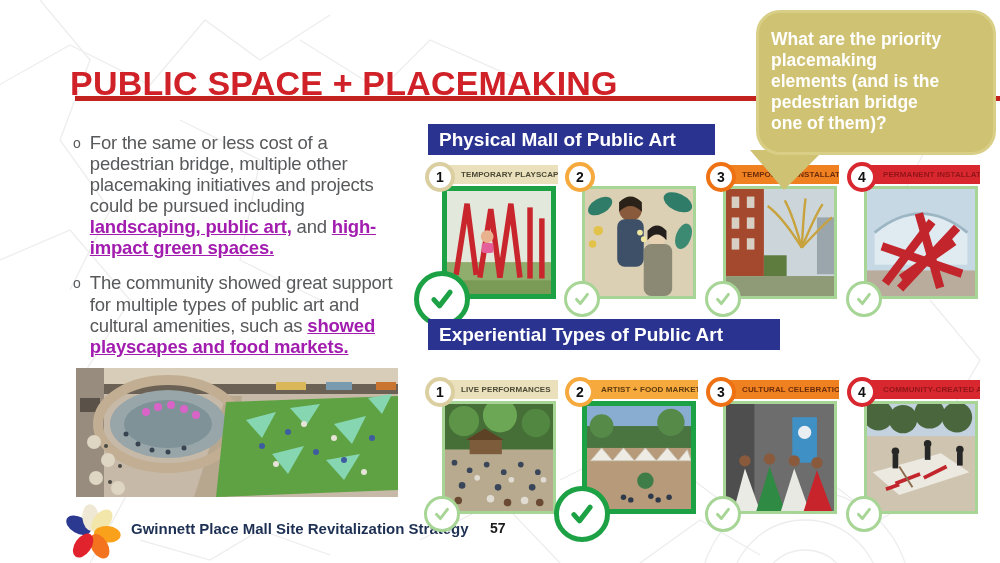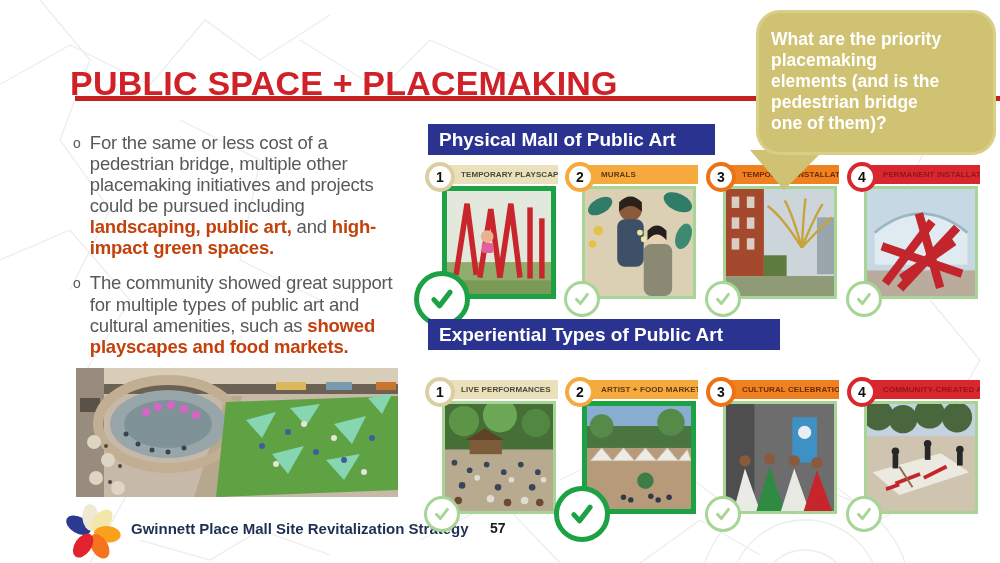--- a/index.html
+++ b/index.html
@@ -8,21 +8,21 @@
   #bgmap{position:absolute;inset:0;z-index:0;}
 
   .title{position:absolute;left:70px;top:64px;font-size:34px;font-weight:bold;
          color:#cf2127;letter-spacing:0.2px;z-index:3;white-space:nowrap;}
   .rule{position:absolute;left:75px;top:96px;width:925px;height:5px;background:#c3231e;z-index:2;}
 
   .bullets{position:absolute;left:73px;top:132px;width:334px;z-index:2;}
   .bullet{display:flex;gap:9px;margin-bottom:14px;}
   .marker{flex:0 0 auto;font-size:14px;color:#58595b;padding-top:3px;}
   .btext{font-size:18.5px;line-height:1.14;color:#58595b;letter-spacing:-0.2px;}
-  .seg-b{font-weight:bold;color:#c2410c;}
+  .seg-b{font-weight:bold;color:#a21caf;text-decoration:underline;}
 
   .photo{position:absolute;left:76px;top:368px;width:322px;height:129px;z-index:2;overflow:hidden;}
   .photo svg{display:block;width:100%;height:100%;}
 
   .footer-logo{position:absolute;left:58px;top:500px;width:72px;height:60px;z-index:2;}
   .footer-text{position:absolute;left:131px;top:520px;font-size:15px;font-weight:bold;
                color:#1d3053;z-index:2;white-space:nowrap;}
   .pagenum{position:absolute;left:478px;top:520px;font-size:14px;font-weight:bold;color:#1a1a1a;z-index:4;margin-left:12px;}
 
   .secbar{position:absolute;height:31px;background:#2b3390;color:#ffffff;font-size:19px;
@@ -199,21 +199,20 @@
       </svg>
     </div>
     <div class="check">
         <svg viewBox="0 0 24 24">
           <path d="M5.5 12.5 L10 17.5 L18.5 6.5"></path>
         </svg>
       </div>
   </div>
 
   <div class="card t-orange" id="p2">
-    <div class="bar">MURALS</div>
     <div class="badge">2</div>
     <div class="img">
       <svg class="ph" viewBox="0 0 114 113" preserveAspectRatio="none">
         <rect width="114" height="113" fill="#dbd0b4"></rect>
         <ellipse cx="16" cy="18" rx="14" ry="8" fill="#2f7d68" transform="rotate(-30 16 18)"></ellipse>
         <ellipse cx="98" cy="14" rx="16" ry="9" fill="#2f7d68" transform="rotate(25 98 14)"></ellipse>
         <ellipse cx="104" cy="50" rx="14" ry="8" fill="#3d8a72" transform="rotate(-70 104 50)"></ellipse>
         <circle cx="14" cy="44" r="5" fill="#e3c24a"></circle>
           <circle cx="8" cy="58" r="4" fill="#e3c24a"></circle>
         <circle cx="48" cy="22" r="12" fill="#8a5a3c"></circle>

